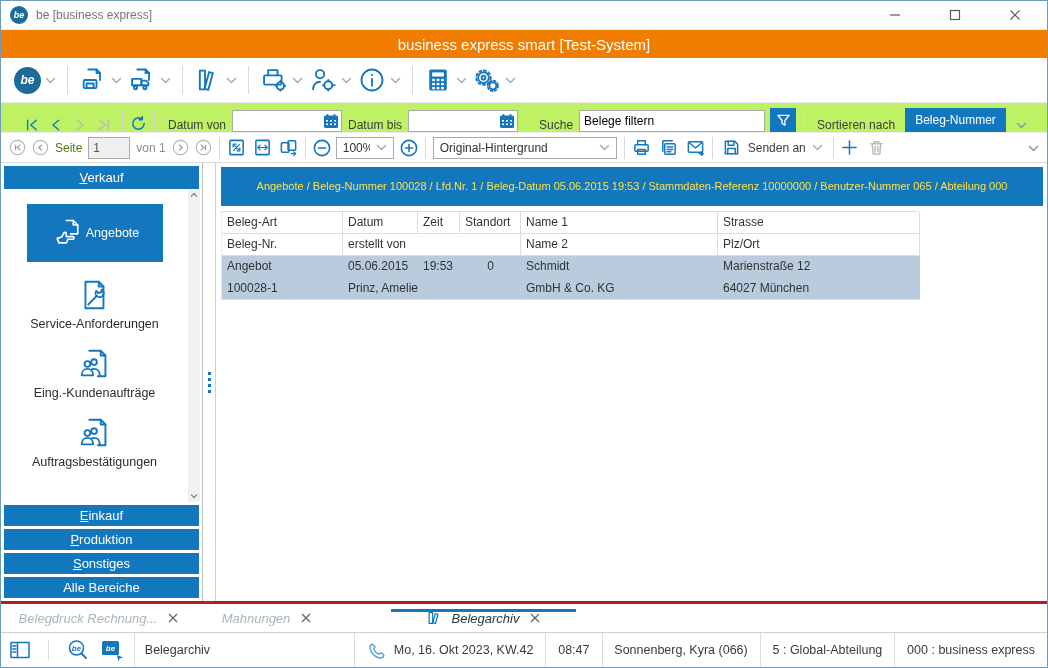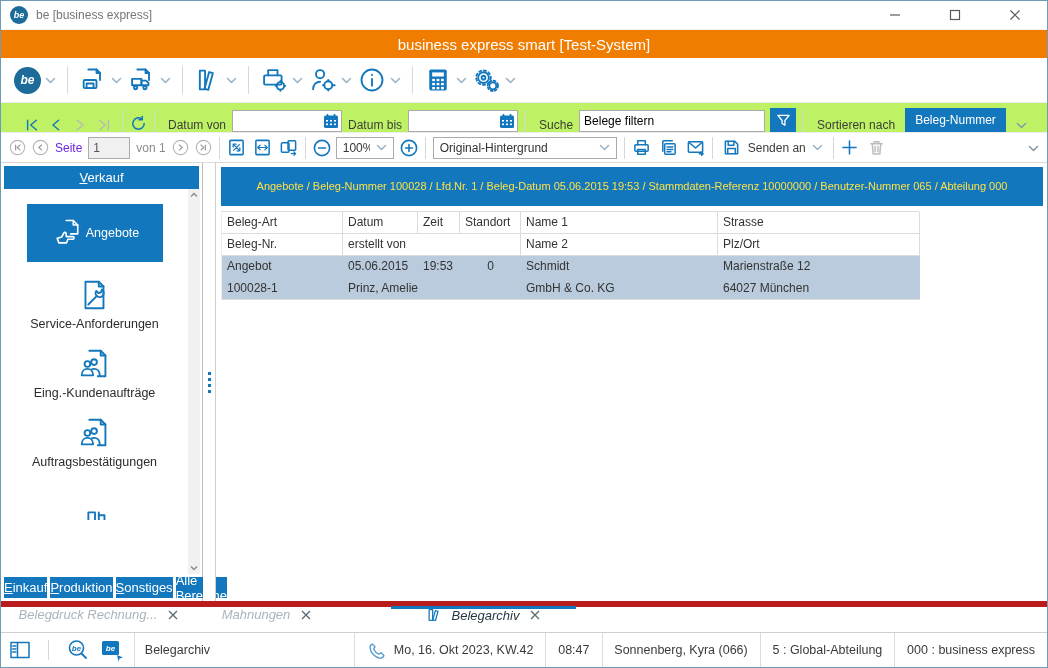--- a/index.html
+++ b/index.html
@@ -54,38 +54,38 @@
   .side-head{height:23px;flex:0 0 23px;margin:3px 3px 0 3px;background:#1377bd;color:#fff;display:flex;align-items:center;justify-content:center;font-size:13px}
   .ul-first::first-letter{text-decoration:underline}
   .side-scroll{flex:1;position:relative;overflow:hidden;padding-right:14px}
   .side-items{display:flex;flex-direction:column;align-items:center}
   .tile{width:136px;height:58px;margin-top:15px;background:#1377bd;color:#fff;display:flex;flex-direction:row;align-items:center;justify-content:center;gap:2px;font-size:12.5px}
   .tile .ic-w{fill:none;stroke:#fff;stroke-width:1.8;stroke-linecap:round;stroke-linejoin:round}
   .side-item{margin-top:15px;display:flex;flex-direction:column;align-items:center;gap:4px;color:#2c2c2c;font-size:12.5px;white-space:nowrap}
   .scrollbar{position:absolute;top:0;bottom:0;right:2px;width:12px;background:#f1f1f1;display:flex;flex-direction:column;align-items:center;justify-content:space-between;padding:2px 0}
   .scroll-ar{width:8px;height:8px}
   .scroll-ar path{fill:none;stroke:#8a8a8a;stroke-width:1.4}
-  .side-bottom{flex:0 0 auto;display:flex;flex-direction:row;gap:3px;padding:3px}
+  .side-bottom{flex:0 0 auto;display:flex;flex-direction:column;gap:3px;padding:3px}
   .side-section{height:21px;background:#1377bd;color:#fff;display:flex;align-items:center;justify-content:center;font-size:13px}
   .splitter{width:13px;flex:0 0 13px;border-right:1px solid #cfcfcf;display:flex;flex-direction:column;align-items:center;justify-content:center;gap:3px;background:#fff}
   .splitter i{width:3px;height:3px;background:#1377bd;display:block}
 
   
   .content{flex:1;min-width:0;padding:4px 4px 0 5px;overflow:hidden}
   .info-bar{background:#1377bd;color:#fde047;font-size:11px;line-height:17px;text-align:center;padding:2px 12px;min-height:39px;display:flex;align-items:center;justify-content:center}
   .tbl{display:grid;grid-template-columns:121px 75px 42px 61px 197px 202px;width:698px;margin-top:5px;border-top:1px solid #dcdcdc;border-left:1px solid #ececec}
   .tc{height:22px;line-height:21px;padding:0 5px;border-bottom:1px solid #dcdcdc;white-space:nowrap;overflow:hidden;background:#fff}
   .tc.hdr{border-right:1px solid #dcdcdc}
   .tc.sel{background:#b9cbdc;border-bottom:1px solid #b9cbdc}
   .tc.sel.last{border-bottom:1px solid #dcdcdc}
   .span3{grid-column:span 3}
   .t-center{text-align:center}
 
   
-  .tabs{height:31px;flex:0 0 31px;display:flex;align-items:flex-start;background:#fff;border-top:6px solid #b91c1c}
+  .tabs{height:31px;flex:0 0 31px;display:flex;align-items:center;background:#fff;border-top:3px solid #b91c1c}
   .tab{position:relative;display:flex;align-items:center;justify-content:center;gap:10px;font-size:13px;font-style:italic;color:#a9b5bd;cursor:default}
   .tab .x{font-style:normal;width:12px;height:12px}
   .tab .x path{stroke:#5a6b75;stroke-width:1.3;fill:none}
   .tab.active{color:#253842}
   .tab.active::before{content:"";position:absolute;left:0;right:0;top:-1px;height:3px;background:#1377bd}
 
   
   .statusbar{height:35px;flex:0 0 35px;display:flex;align-items:stretch;border-top:1px solid #cfcfcf;background:#fff;font-size:12.5px;color:#3a3a3a}
   .sb-cell{display:flex;align-items:center;gap:8px;padding:0 12px;white-space:nowrap}
   .sb-sep{width:1px;background:#dcdcdc;margin:0}
@@ -304,21 +304,21 @@
 
   <div class="tb3">
     <svg class="circ" viewBox="0 0 18 18">
         <circle cx="9" cy="9" r="7.6" fill="none" stroke="#b5b5b5" stroke-width="1.2"></circle>
         <path d="M7 6v6M12 6L8.8 9 12 12" fill="none" stroke="#9a9a9a" stroke-width="1.3"></path>
       </svg>
     <svg class="circ" style="margin-left:6px" viewBox="0 0 18 18">
         <circle cx="9" cy="9" r="7.6" fill="none" stroke="#b5b5b5" stroke-width="1.2"></circle>
         <path d="M10.5 6L7.3 9l3.2 3" fill="none" stroke="#9a9a9a" stroke-width="1.3"></path>
       </svg>
-    <span class="lbl" style="color:#6d28d9">Seite</span>
+    <span class="lbl" style="color:#4d7c0f">Seite</span>
     <input class="seite-inp" value="1" style="">
     <span class="lbl" style="color:#8c8c8c">von 1</span>
     <svg class="circ" viewBox="0 0 18 18">
         <circle cx="9" cy="9" r="7.6" fill="none" stroke="#b5b5b5" stroke-width="1.2"></circle>
         <path d="M7.5 6l3.2 3-3.2 3" fill="none" stroke="#9a9a9a" stroke-width="1.3"></path>
       </svg>
     <svg class="circ" style="margin-left:6px" viewBox="0 0 18 18">
         <circle cx="9" cy="9" r="7.6" fill="none" stroke="#b5b5b5" stroke-width="1.2"></circle>
         <path d="M11 6v6M6 6l3.2 3L6 12" fill="none" stroke="#9a9a9a" stroke-width="1.3"></path>
       </svg>

